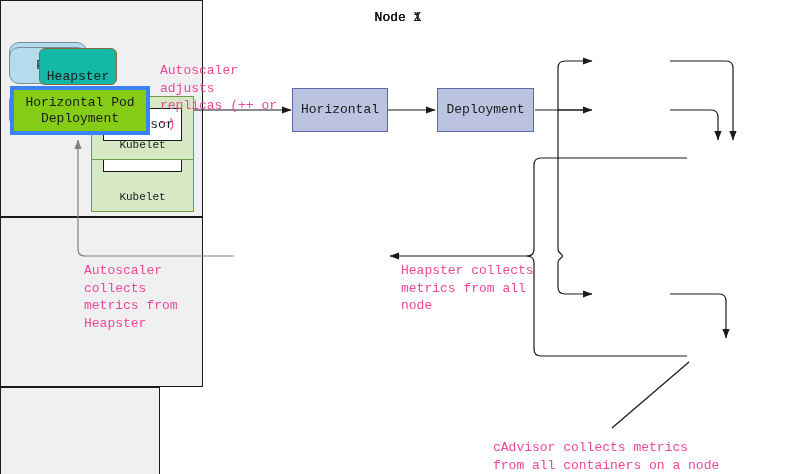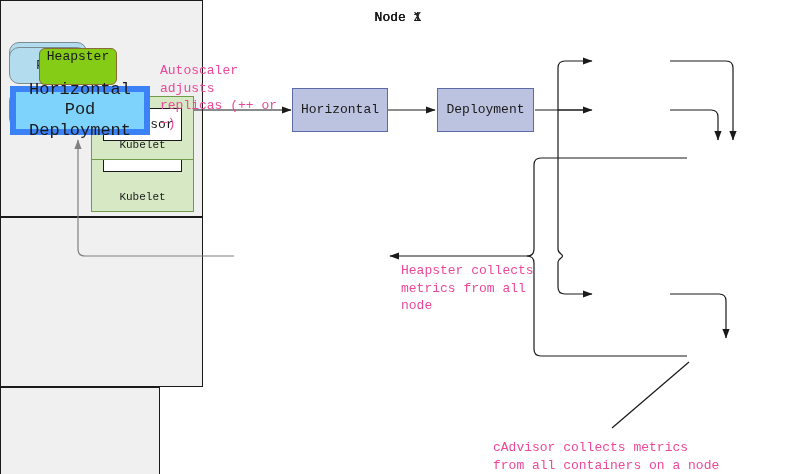--- a/index.html
+++ b/index.html
@@ -28,23 +28,23 @@
     box-sizing: border-box;
     display: flex;
     align-items: center;
     justify-content: center;
     text-align: center;
     color: #1a1a1a;
     line-height: 1.18;
   }
   
   .rect-plain {
-    background: #7dd3fc;
-    border: 6px solid #3b82f6;
-    font-size: 17px;
+    background: #84cc16;
+    border: 4px solid #3b82f6;
+    font-size: 13px;
   }
   
   .rect-blue {
     background: #bcc3e0;
     border: 1px solid #5d6aa8;
     font-size: 13px;
   }
   
   .node-box {
     background: #f0f0f0;
@@ -100,25 +100,25 @@
     font-size: 13px;
     color: #1a1a1a;
   }
   .heapster {
     position: absolute;
     box-sizing: border-box;
     background: #eeb island;
     border-radius: 10px;
   }
   .heapster {
-    background: #84cc16;
+    background: #14b8a6;
     border: 1px solid #8a6a37;
     border-radius: 6px;
     display: flex;
-    align-items: flex-start;
+    align-items: flex-end;
     justify-content: center;
     font-size: 13px;
     color: #1a1a1a;
   }
   
   .caption {
     position: absolute;
     font-size: 13px;
     color: #ec4899;
     text-align: left;
@@ -221,20 +221,22 @@
     <span>Horizontal</span>
   </div>
 
   <div class="box rect-blue" style="left:437px; top:88px; width:97px; height:44px;">
     <span>Deployment</span>
   </div>
 
   <div class="caption" style="left:160px; top:62px; width:132px;">Autoscaler adjusts
 replicas (++ or −)</div>
 
+  <div class="caption" style="left:84px; top:262px; width:148px;">Autoscaler collects
+metrics from Heapster</div>
 
   <div class="caption" style="left:401px; top:262px; width:148px;">Heapster collects
 metrics from all node</div>
 
   <div class="caption" style="left:493px; top:431px; width:244px;margin-top:8px;">cAdvisor collects metrics
 from all containers on a node</div>
 
 </div>
 
 </body></html>

